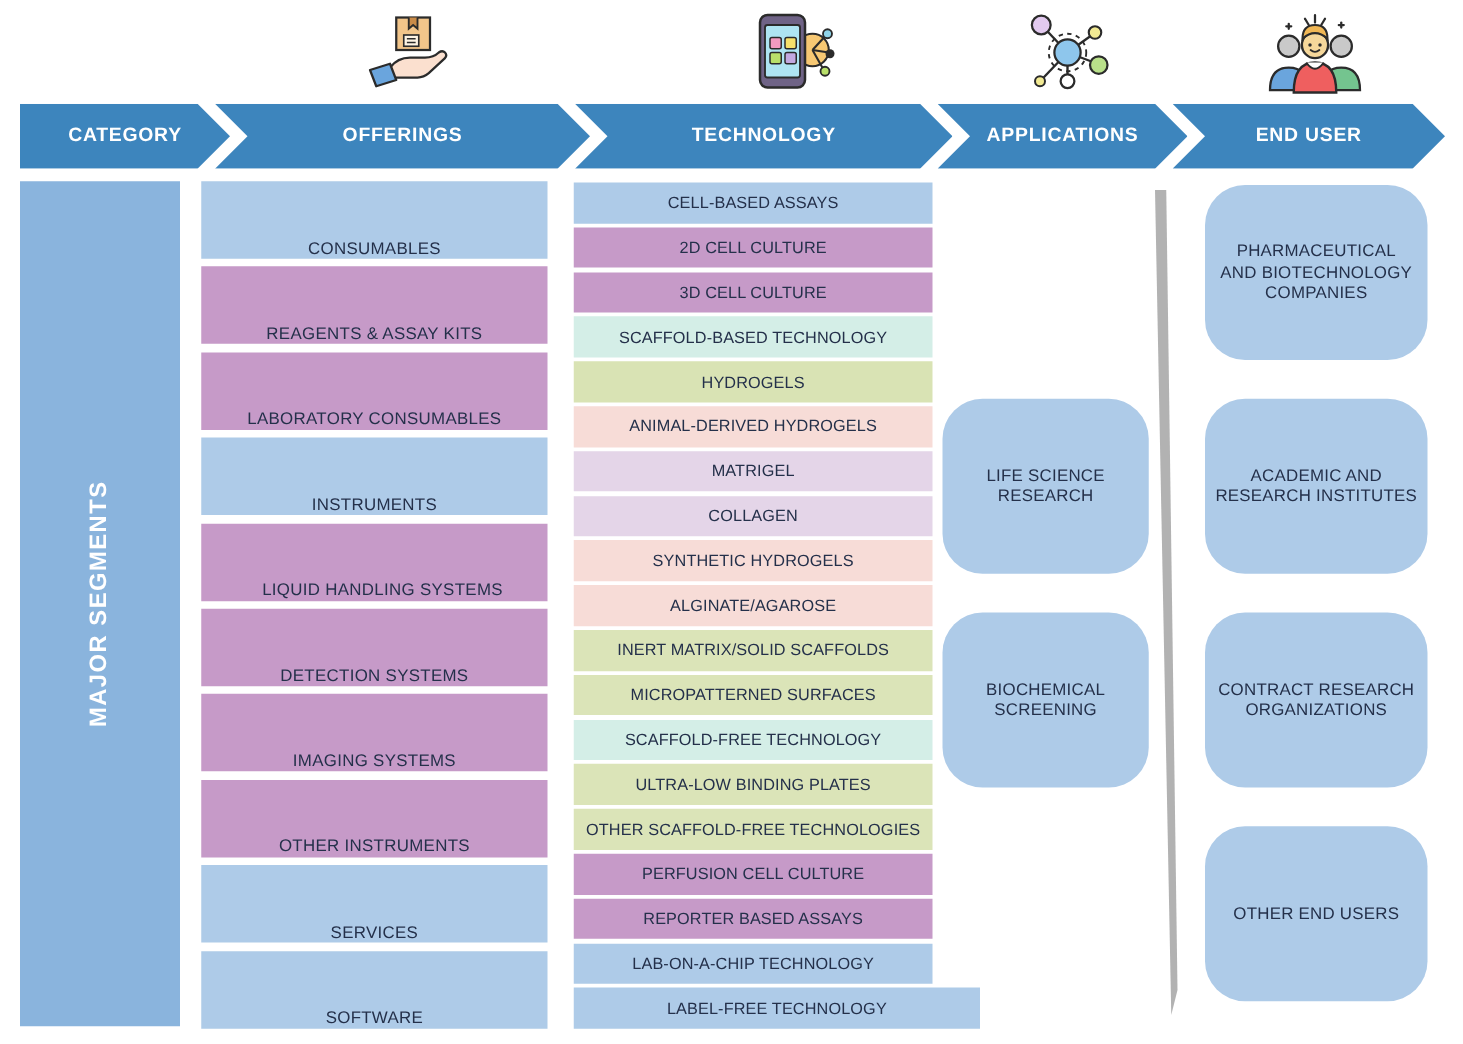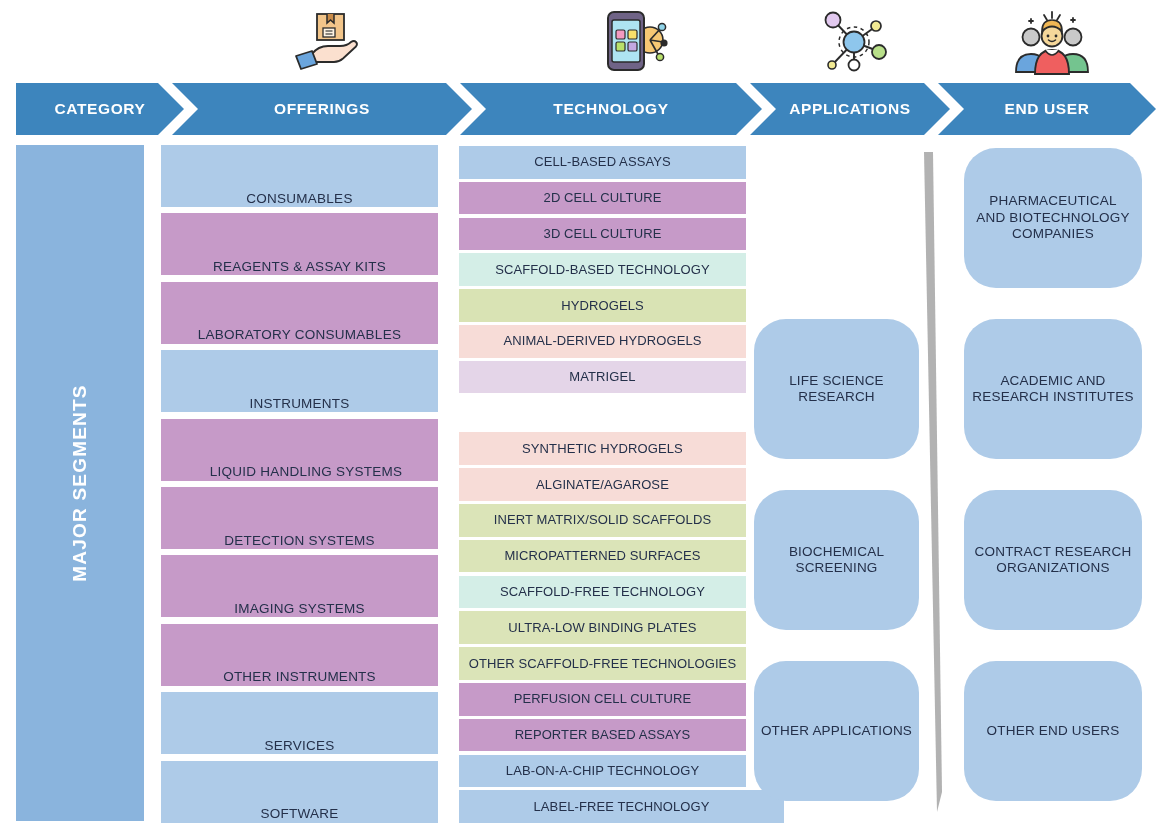--- a/index.html
+++ b/index.html
@@ -216,20 +216,23 @@
     </div>
     <div class="blk tech-blk" style="left: 459px; width: 287px; top: 289.2px; height: 32.5px; background: rgb(217, 227, 180);">
       <span style="white-space: pre-line;">HYDROGELS</span>
     </div>
     <div class="blk tech-blk" style="left: 459px; width: 287px; top: 325px; height: 32.5px; background: rgb(247, 220, 215);">
       <span style="white-space: pre-line;">ANIMAL-DERIVED HYDROGELS</span>
     </div>
     <div class="blk tech-blk" style="left: 459px; width: 287px; top: 360.8px; height: 32.5px; background: rgb(228, 213, 232);">
       <span style="white-space: pre-line;">MATRIGEL</span>
     </div>
+    <div class="blk tech-blk" style="left: 459px; width: 287px; top: 396.6px; height: 32.5px; background: rgb(228, 213, 232);">
+      <span style="white-space: pre-line;">COLLAGEN</span>
+    </div>
     <div class="blk tech-blk" style="left: 459px; width: 287px; top: 432.4px; height: 32.5px; background: rgb(247, 220, 215);">
       <span style="white-space: pre-line;">SYNTHETIC HYDROGELS</span>
     </div>
     <div class="blk tech-blk" style="left: 459px; width: 287px; top: 468.2px; height: 32.5px; background: rgb(247, 220, 215);">
       <span style="white-space: pre-line;">ALGINATE/AGAROSE</span>
     </div>
     <div class="blk tech-blk" style="left: 459px; width: 287px; top: 504px; height: 32.5px; background: rgb(219, 228, 184);">
       <span style="white-space: pre-line;">INERT MATRIX/SOLID SCAFFOLDS</span>
     </div>
     <div class="blk tech-blk" style="left: 459px; width: 287px; top: 539.8px; height: 32.5px; background: rgb(219, 228, 184);">
@@ -256,23 +259,20 @@
     <div class="blk tech-blk" style="left: 459px; width: 325px; top: 790.4px; height: 32.5px; background: rgb(174, 203, 232);">
       <span style="white-space: pre-line;">LABEL-FREE TECHNOLOGY</span>
     </div>
     <div class="blk app-blk" style="left: 754px; width: 165px; top: 319px; height: 140px; background: rgb(174, 203, 232);">
       <span style="white-space: pre-line;">LIFE SCIENCE
 RESEARCH</span>
     </div>
     <div class="blk app-blk" style="left: 754px; width: 165px; top: 490px; height: 140px; background: rgb(174, 203, 232);">
       <span style="white-space: pre-line;">BIOCHEMICAL
 SCREENING</span>
-    </div>
-    <div class="blk app-blk" style="left: 754px; width: 165px; top: 661px; height: 140px; background: rgb(174, 203, 232);">
-      <span style="white-space: pre-line;">OTHER APPLICATIONS</span>
     </div>
     <div class="blk eu-blk" style="left: 964px; width: 178px; top: 148px; height: 140px; background: rgb(174, 203, 232);">
       <span style="white-space: pre-line;">PHARMACEUTICAL
 AND BIOTECHNOLOGY
 COMPANIES</span>
     </div>
     <div class="blk eu-blk" style="left: 964px; width: 178px; top: 319px; height: 140px; background: rgb(174, 203, 232);">
       <span style="white-space: pre-line;">ACADEMIC AND
 RESEARCH INSTITUTES</span>
     </div>

